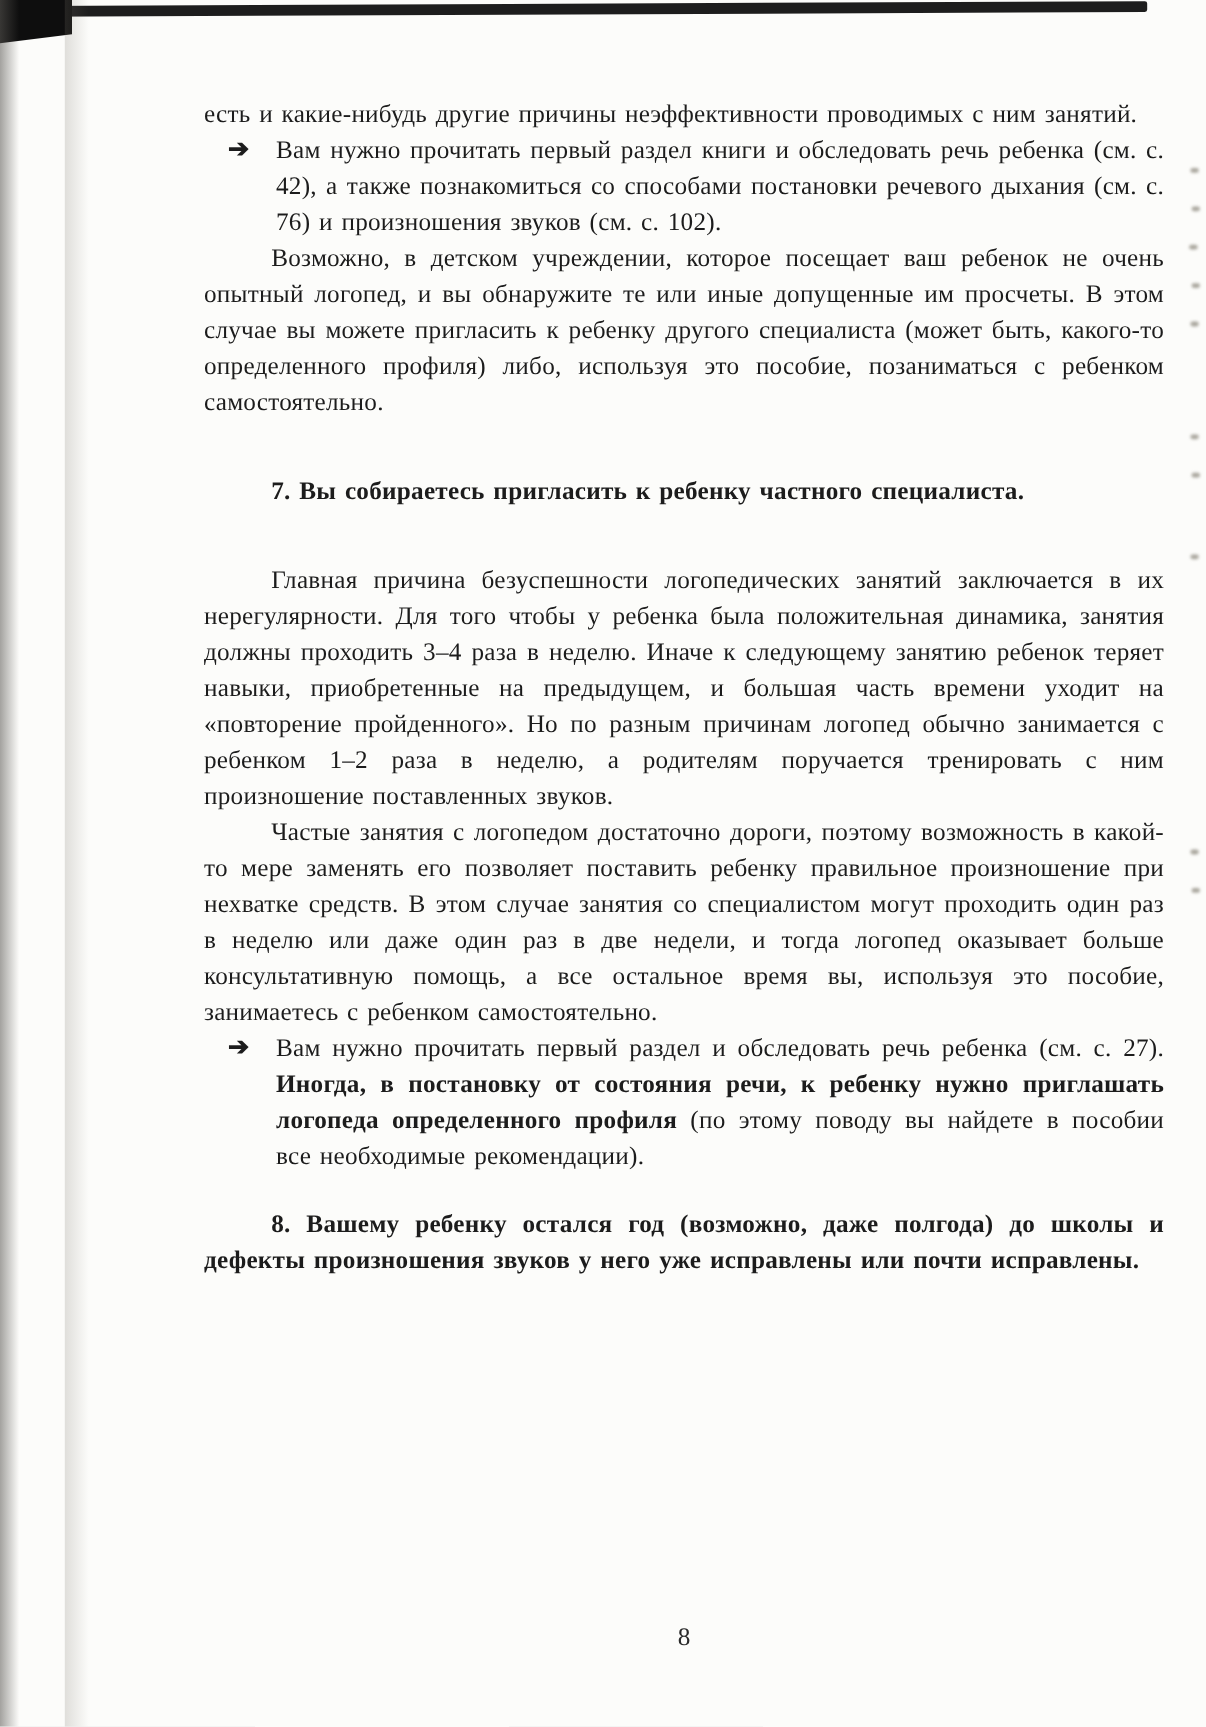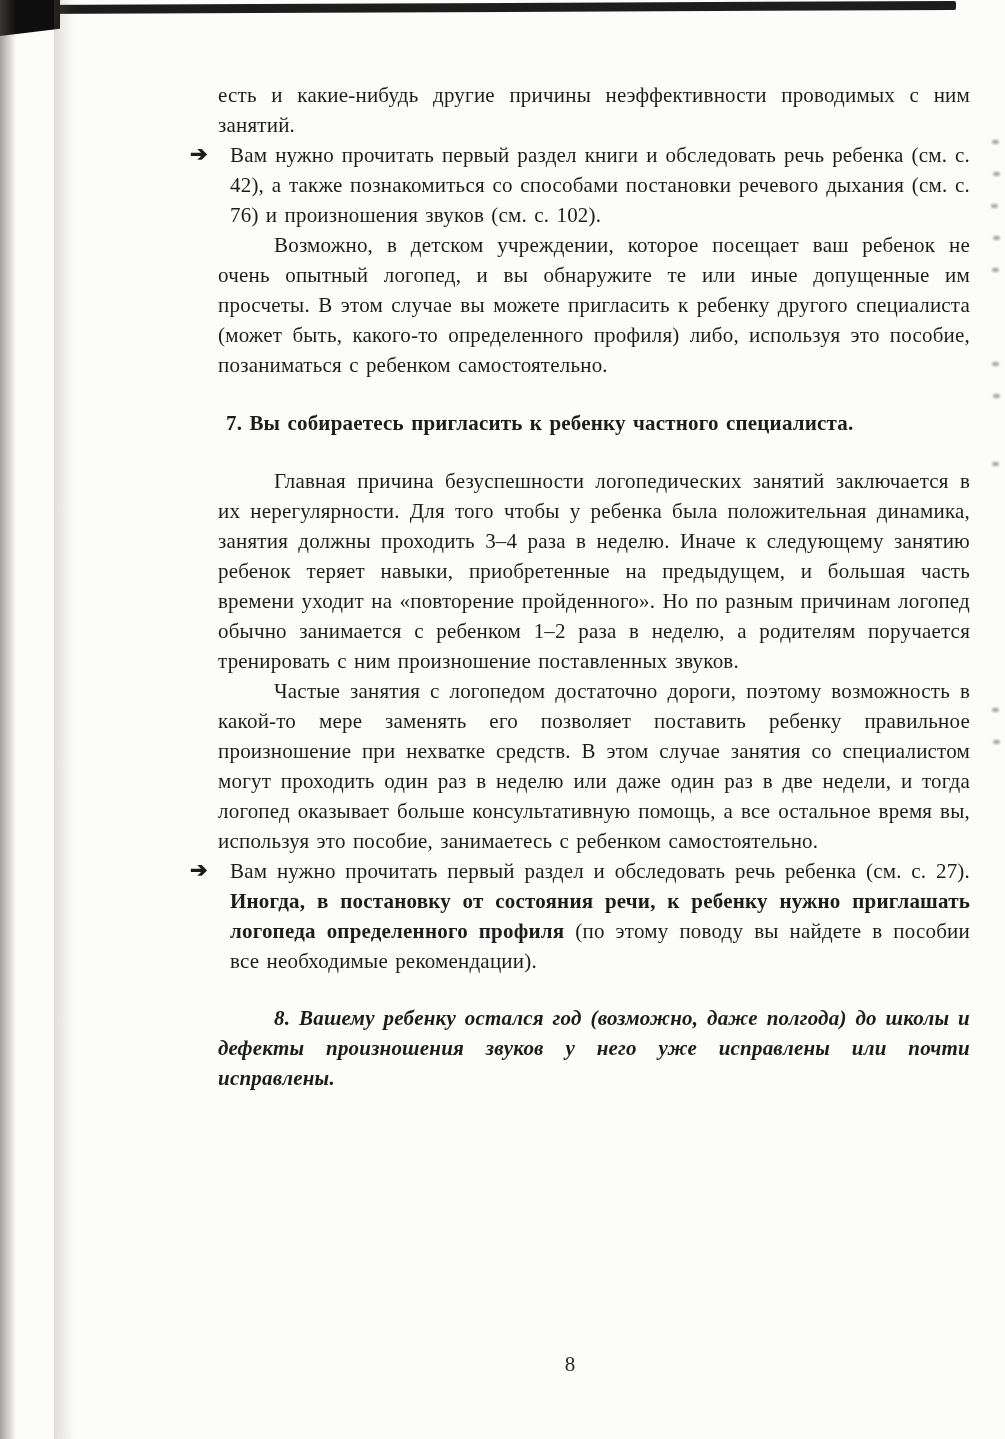--- a/index.html
+++ b/index.html
@@ -52,39 +52,39 @@
   .content {
     position:absolute;
     left:170px; top:80px;
     width:800px;
     font-size:21px;
     line-height:30px;
     letter-spacing:0.2px;
     word-spacing:1.8px;
     text-align:justify;
   }
-  .para { text-indent:56px;margin-left:48px; }
+  .para { text-indent:56px; }
   .para.body-noindent { text-indent:0; }
 
   .para.arrow-item {
     margin-left:60px;
     width:740px;
     text-indent:0;
     position:relative;
   }
   .para.arrow-item .arrow {
     position:absolute;
     left:-40px; top:-1px;
     font-size:21px;
     font-weight:bold;
     text-indent:0;
   }
 
-  .para.heading { font-weight:bold; margin:28px 0; }
-  .para.heading-left { font-weight:bold; margin-top:27px;font-style:italic; }
+  .para.heading { font-weight:bold; margin:44px 0; }
+  .para.heading-left { font-weight:bold; margin-top:27px; }
   .b { font-weight:bold; }
 
   .page-number {
     position:absolute;
     left:170px; top:1352px;
     width:800px;
     text-align:center;
     font-size:21px;
     color:#2a2a2a;
   }

